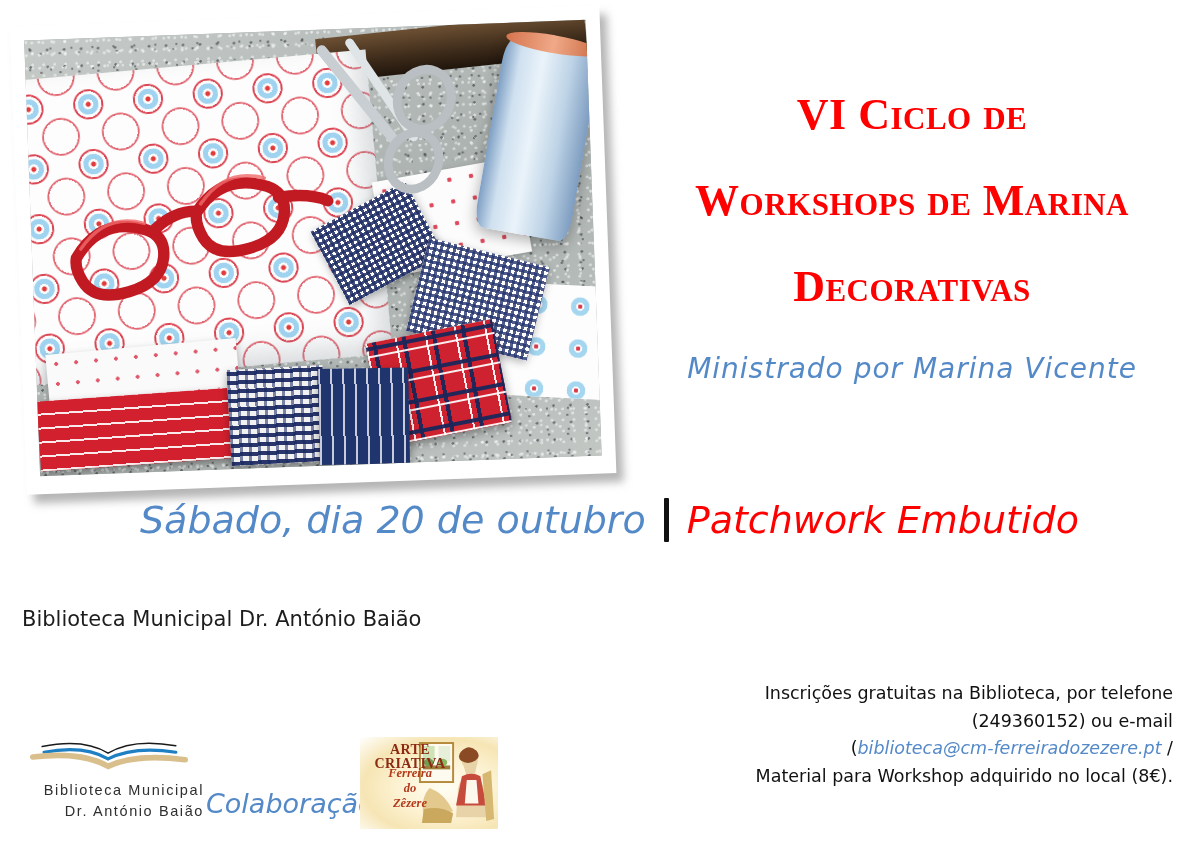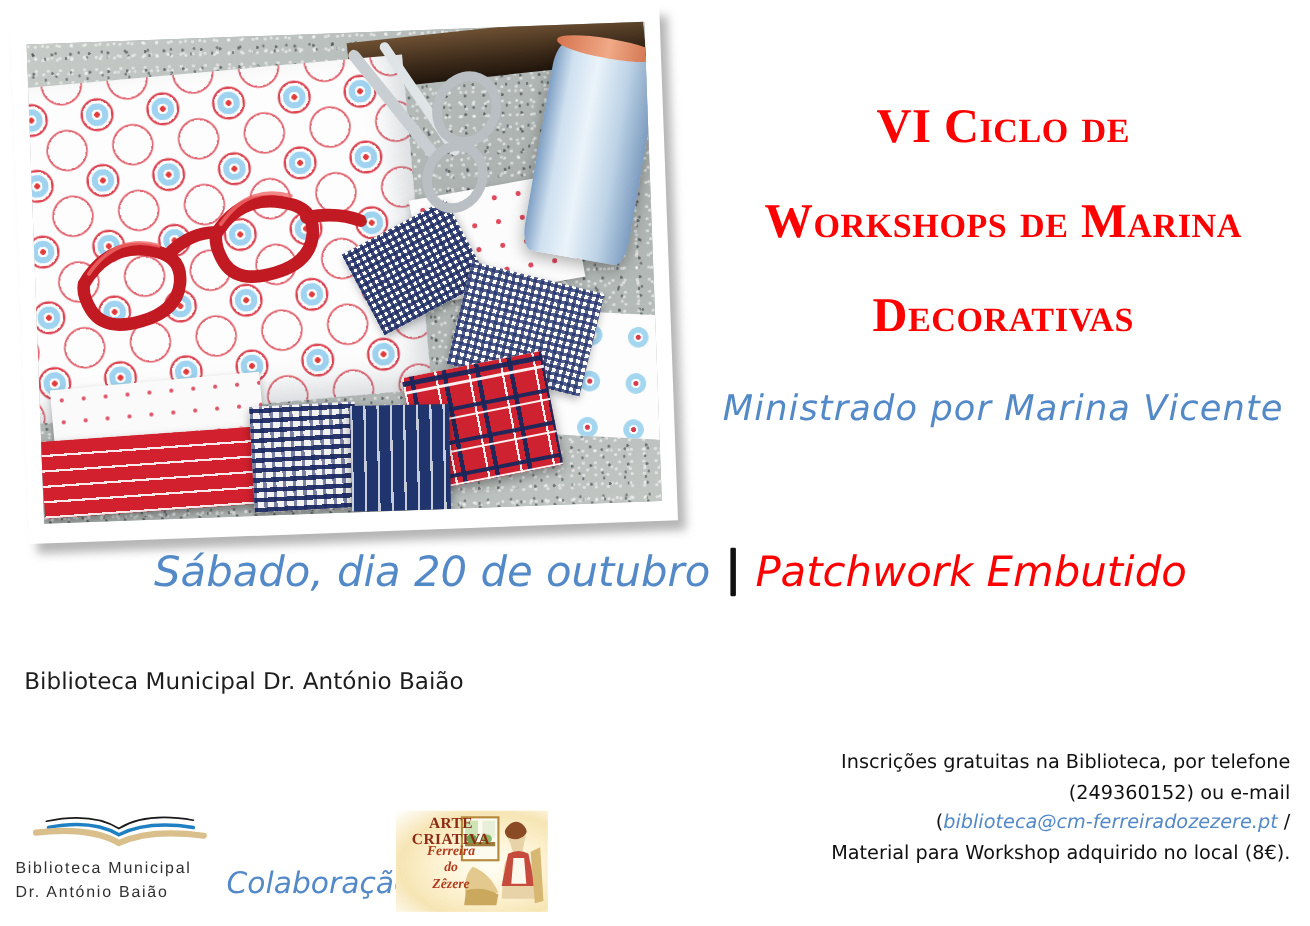--- a/index.html
+++ b/index.html
@@ -199,21 +199,21 @@
     white-space: nowrap;
   }
   #subtitle-presenter {
     position: absolute;
     left: 648px;
     top: 352px;
     width: 528px;
     text-align: center;
     font-family: "DejaVu Sans", sans-serif;
     font-style: italic;
-    font-size: 32px;
+    font-size: 28px;
     letter-spacing: 1px;
   }
 
   
   #date-strip {
     position: absolute;
     left: 140px;
     top: 498px;
     width: 950px;
     display: flex;
@@ -244,21 +244,21 @@
   }
   #details .row { margin-bottom: 26px; white-space: nowrap; }
   .sep-red { color: #cc0000; padding: 0 5px; font-weight: 400; }
 
   
   #biblioteca-logo {
     position: absolute;
     left: 14px;
     top: 738px;
     width: 190px;
-    text-align: left;
+    text-align: right;
   }
   #book-mark { width: 160px; height: 36px; display:block; margin: 0 auto 6px auto; }
   #biblioteca-logo .logo-text {
     font-family: "Liberation Sans", sans-serif;
     font-size: 14.5px;
     letter-spacing: 1.6px;
     color: #2f2f2f;
     line-height: 1.45;
     white-space: nowrap;
   }

